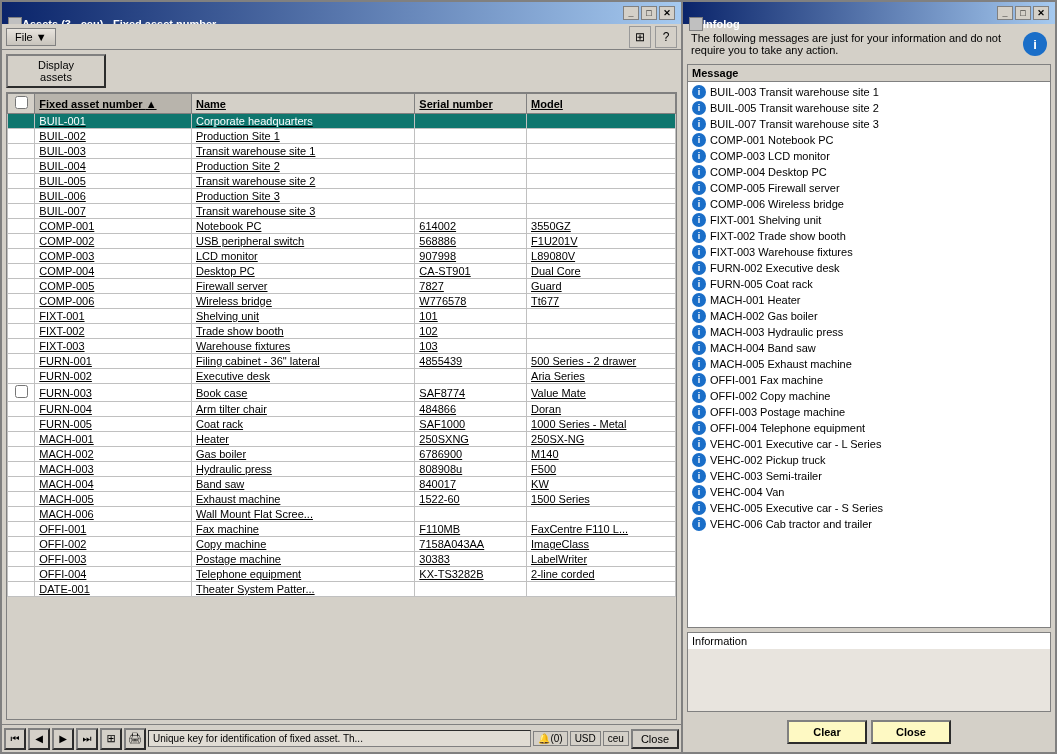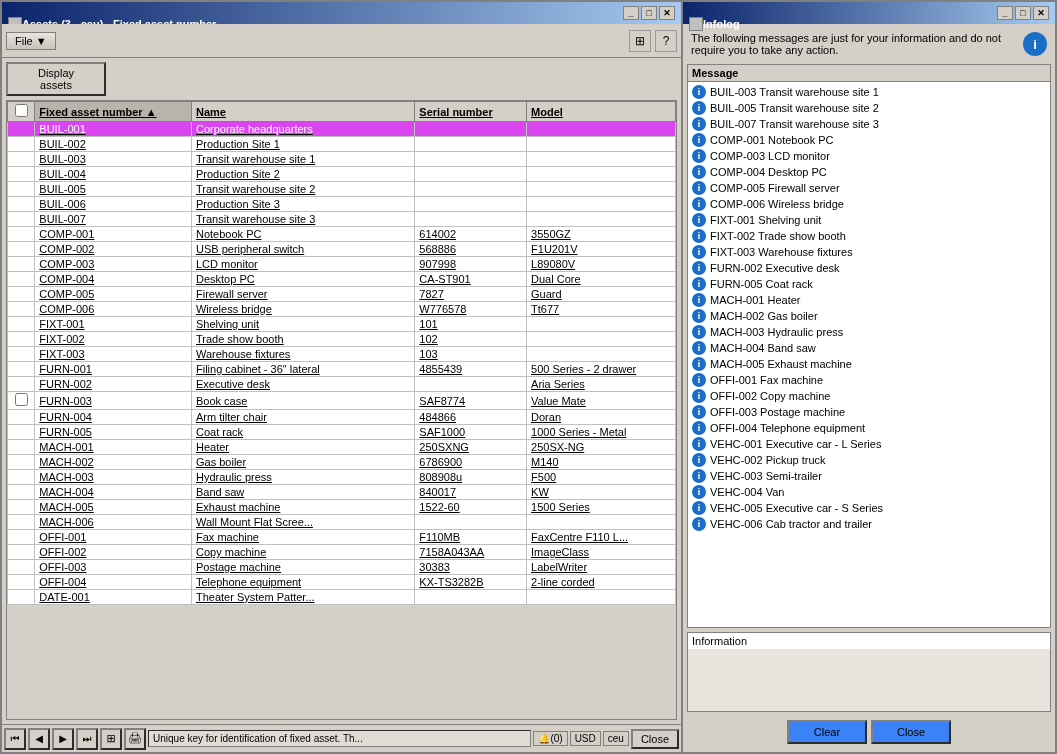--- a/index.html
+++ b/index.html
@@ -59,21 +59,21 @@
       color: black;
     }
 
     .menu-bar {
       background: #d4d0c8;
       padding: 2px 4px;
       display: flex;
       align-items: center;
       gap: 4px;
       border-bottom: 1px solid #808080;
-      height: 34px;
+      height: 26px;
     }
 
     .menu-file-btn {
       background: linear-gradient(to bottom, #e8e4de, #c8c4bc);
       border: 1px solid #808080;
       padding: 2px 8px;
       font-size: 11px;
       cursor: pointer;
       display: flex;
       align-items: center;
@@ -156,21 +156,21 @@
 
     tbody tr td {
       border: 1px solid #c0c0c0;
       padding: 1px 4px;
       white-space: nowrap;
       overflow: hidden;
       max-width: 180px;
     }
 
     tbody tr.selected td {
-      background: #d946ef;
+      background: #0f766e;
       color: white;
     }
 
     tbody tr:not(.selected) td {
       background: white;
     }
 
     .checkbox-col {
       width: 18px;
       text-align: center;
@@ -350,26 +350,27 @@
     }
 
     .infolog-footer {
       display: flex;
       gap: 4px;
       padding: 4px;
       justify-content: center;
     }
 
     .footer-btn {
-      background: #3b82f6;
+      background: #fef9c3;
       border: 2px outset #808080;
       padding: 4px 20px;
       font-size: 11px;
       cursor: pointer;
       min-width: 80px;
+      font-weight: bold;
     }
 
     ::-webkit-scrollbar { width: 16px; }
     ::-webkit-scrollbar-track { background: #d4d0c8; }
     ::-webkit-scrollbar-thumb { background: #a0a0a0; border: 2px outset #808080; }
   </style>
 </head>
 <body>
 
 <div class="assets-window">

